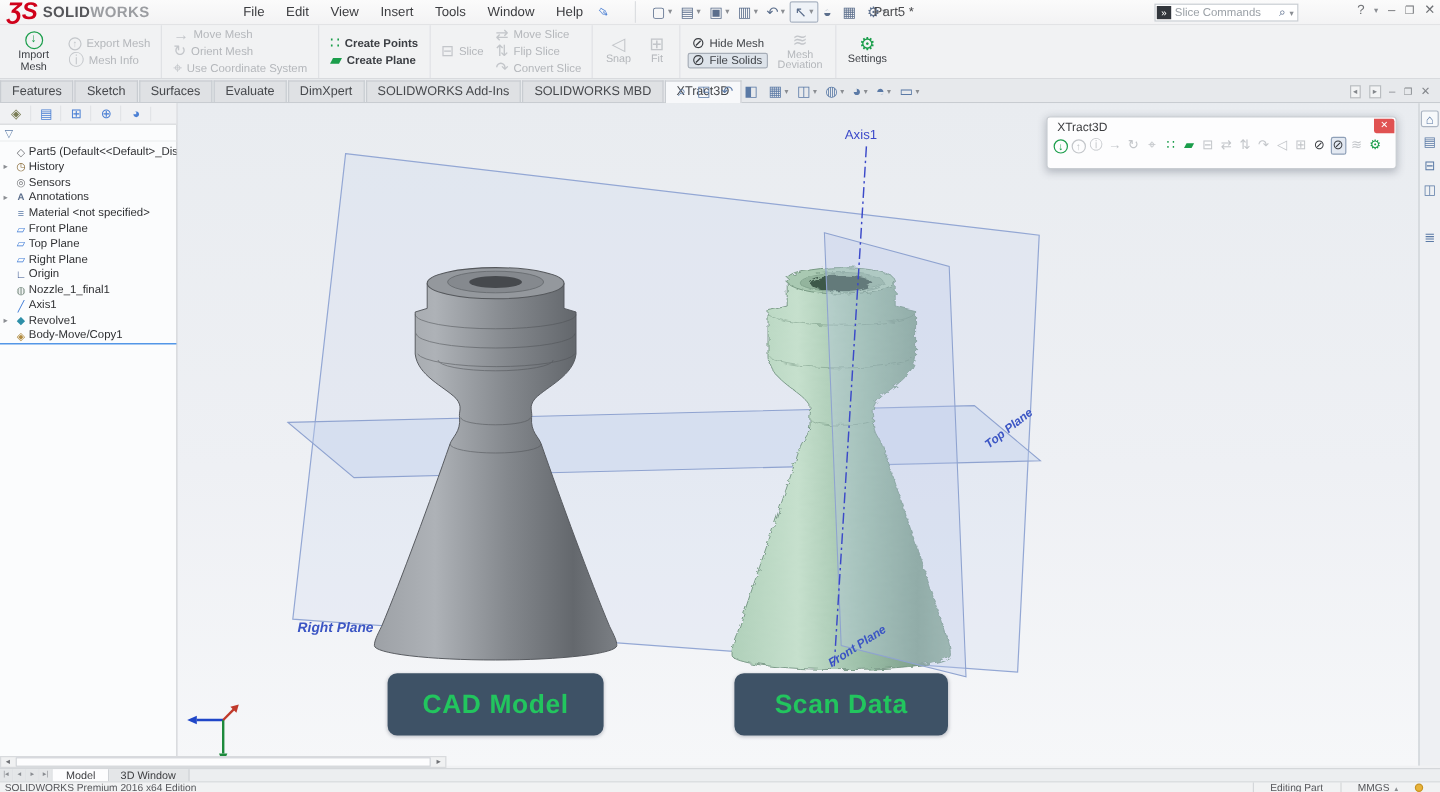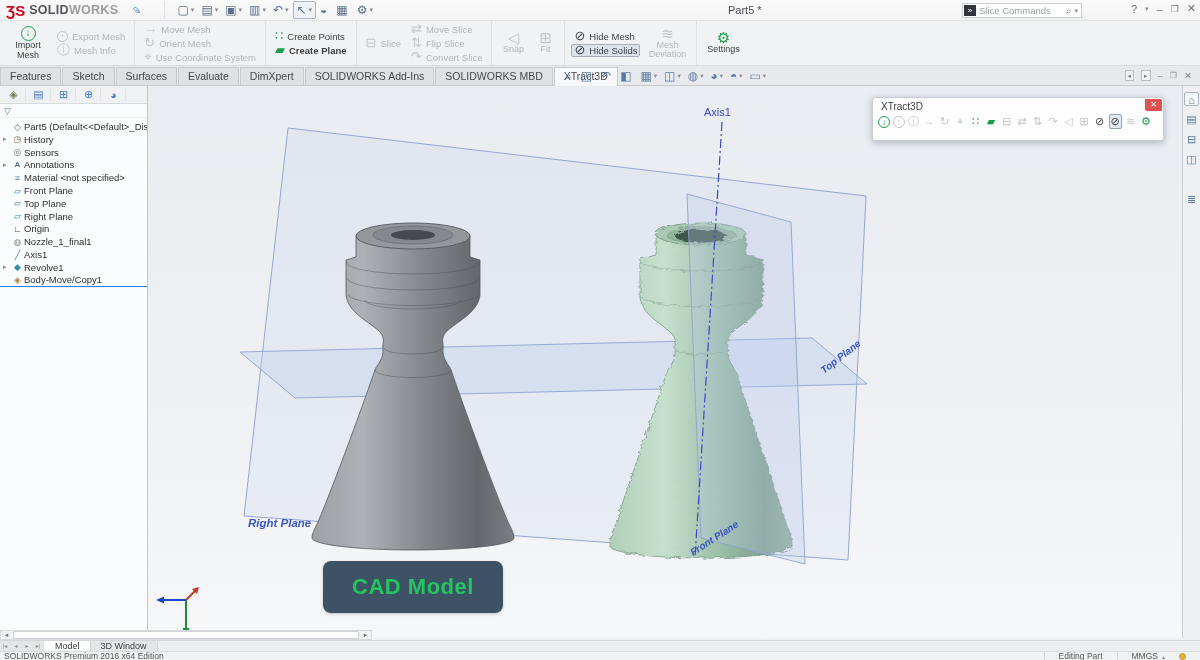--- a/index.html
+++ b/index.html
@@ -4,21 +4,21 @@
 <style>
   * { margin:0; padding:0; box-sizing:border-box; }
   html,body { width:1200px; height:660px; overflow:hidden;
     font-family:"Liberation Sans", sans-serif; background:#f0f1f3; }
 
   
   #titlebar { position:absolute; left:0; top:0; width:1200px; height:21px;
     background:linear-gradient(#fbfbfb,#f3f3f4); border-bottom:1px solid #e2e3e5;
     display:flex; align-items:center; }
   .logo-wrap { display:flex; align-items:center; padding:0 10px 0 6px; }
-  .ds-logo { color:#d0021b; font-weight:bold; font-size:15px; margin-right:4px; }
+  .ds-logo { color:#d0021b; font-weight:bold; font-style:italic; font-size:20px; margin-right:4px; }
   .brand-b { color:#55565a; font-weight:bold; font-size:12.5px; letter-spacing:.3px; }
   .brand-l { color:#9b9da1; font-weight:bold; font-size:12.5px; letter-spacing:.3px; }
   #menubar { display:flex; gap:2px; margin-left:60px; }
   .menu-item { font-size:11px; color:#3c3d40; padding:2px 8px; cursor:default; }
   .pin-icon { color:#4a7fd4; font-size:11px; margin-left:4px; transform:rotate(40deg); display:inline-block; }
   #qat { display:flex; align-items:center; gap:1px; margin-left:22px; border-left:1px solid #dcdee1; padding-left:10px; }
   .qat-btn { display:flex; align-items:center; font-size:12px; color:#5b6e8c; padding:1px 3px; }
   .qat-btn .dd { font-size:7px; color:#8a8d92; margin-left:2px; }
   .qat-btn.boxed { border:1px solid #aab4c2; background:#eef2f7; border-radius:2px; }
   #doc-title { position:absolute; left:728px; top:4px; font-size:11px; color:#4a4b4e; }
@@ -142,20 +142,30 @@
 </style>
 </head>
 <body>
 
 <div id="titlebar">
   <div class="logo-wrap">
     <span class="ds-logo">ƷS</span>
     <span class="brand-b">SOLID</span>
       <span class="brand-l">WORKS</span>
   </div>
+  <div id="menubar">
+
+  <span class="menu-item">File</span>
+      <span class="menu-item">Edit</span>
+      <span class="menu-item">View</span>
+      <span class="menu-item">Insert</span>
+      <span class="menu-item">Tools</span>
+      <span class="menu-item">Window</span>
+      <span class="menu-item">Help</span>
+    </div>
   <span class="pin-icon">✑</span>
   <div id="qat">
 
       <span class="qat-btn">
         <span>▢</span>
         <span class="dd">▾</span>
       </span>
 
       <span class="qat-btn">
         <span>▤</span>
@@ -243,21 +253,21 @@
       <div class="rbtn small dis">
         <span class="ric">⌖</span>
         <span class="rlabel">Use Coordinate System</span>
       </div>
     </div>
   </div>
   <div class="rgroup">
     <div class="rcol">
       <div class="rbtn small">
         <span class="ric grn">∷</span>
-        <span class="rlabel" style="font-weight:normal;">Create Points</span>
+        <span class="rlabel" style="font-weight:bold;">Create Points</span>
       </div>
       <div class="rbtn small">
         <span class="ric grn">▰</span>
         <span class="rlabel" style="font-weight:bold;">Create Plane</span>
       </div>
     </div>
   </div>
   <div class="rgroup">
     <div class="rbtn small dis">
       <span class="ric">⊟</span>
@@ -289,21 +299,21 @@
     </div>
   </div>
   <div class="rgroup">
     <div class="rcol">
       <div class="rbtn small">
         <span class="ric drk">⊘</span>
         <span class="rlabel">Hide Mesh</span>
       </div>
       <div class="rbtn small act">
         <span class="ric drk">⊘</span>
-        <span class="rlabel">Hide Solids</span>
+        <span class="rlabel">File Solids</span>
       </div>
     </div>
     <div class="rbtn large dis" style="width:46px;">
       <span class="ric" style="font-size:15px;">≋</span>
       <span class="rlabel">Mesh Deviation</span>
     </div>
   </div>
   <div class="rgroup" style="border-right:none;">
     <div class="rbtn large" style="width:40px;">
       <span class="ric grn" style="font-size:15px;">⚙</span>
@@ -556,20 +566,21 @@
       <line x1="38" y1="514" x2="16" y2="514" stroke="#1f46c8"></line>
       <polygon points="16,510.5 8,514 16,517.5" fill="#1f46c8"></polygon>
       <line x1="38" y1="514" x2="38" y2="542" stroke="#1d8a3c"></line>
       <polygon points="34.5,542 38,550 41.5,542" fill="#1d8a3c"></polygon>
       <line x1="38" y1="514" x2="47" y2="505" stroke="#c0392b"></line>
       <polygon points="44,503 51,501 49,508" fill="#c0392b"></polygon>
     </g>
   </svg>
 
   <div class="badge" id="cad-badge">CAD Model</div>
+  <div class="badge" id="scan-badge">Scan Data</div>
 </div>
 
 <div id="xtract-panel">
   <div id="xtract-title">XTract3D</div>
   <div id="xtract-close">✕</div>
   <div id="xtract-icons">
 
   <span class="xic grn circ">↓</span>
       <span class="xic dis circ">↑</span>
       <span class="xic dis">ⓘ</span>

